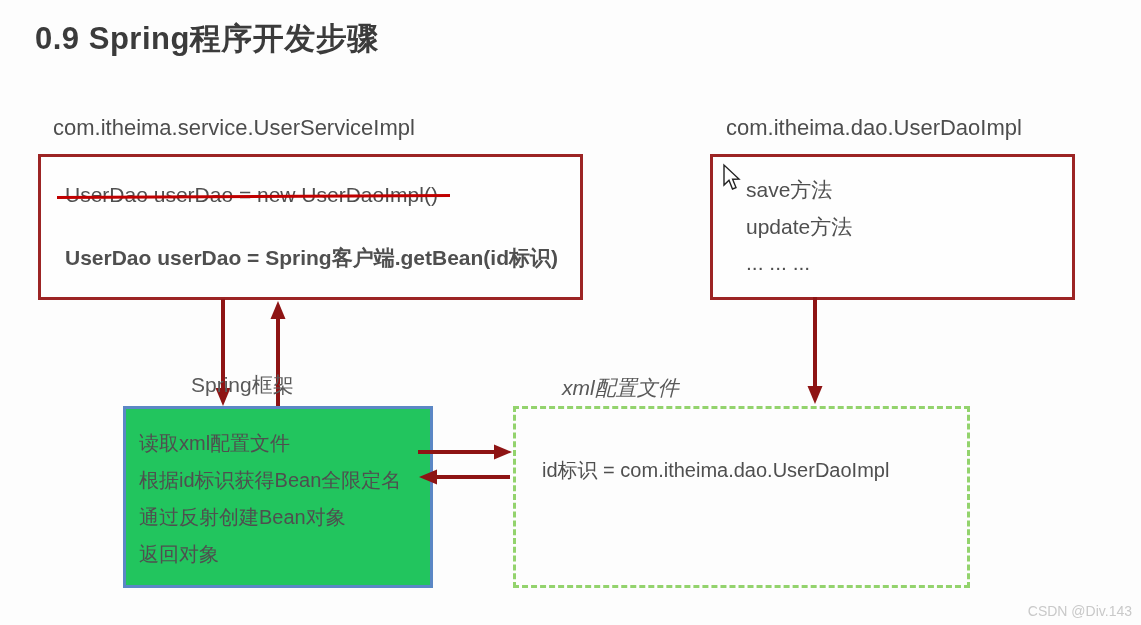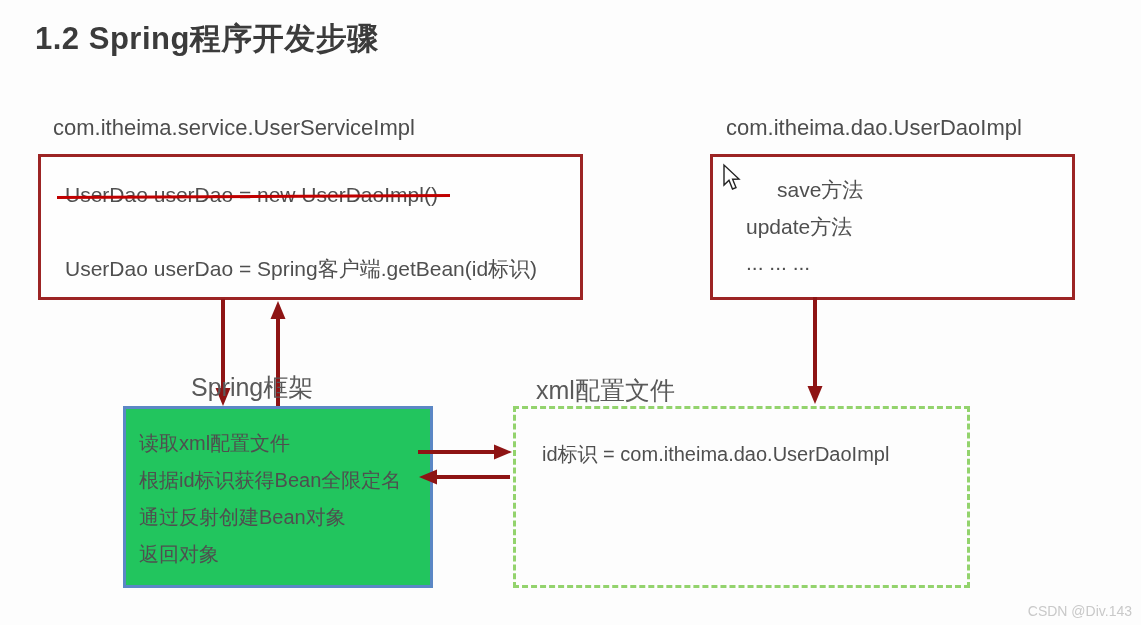--- a/index.html
+++ b/index.html
@@ -33,69 +33,69 @@
   .red-box{
     position:absolute;border:3px solid var(--red-border);
     background:#fefefe;z-index:2;
   }
   .service-box{left:38px;top:154px;width:539px;height:140px;}
   .dao-box{left:710px;top:154px;width:359px;height:140px;}
   .code-line{
     position:absolute;font-size:21px;color:var(--text);white-space:nowrap;
   }
   .svc-line1{left:24px;top:26px;text-decoration:underline;}
-  .svc-line2{left:24px;top:98px;}
+  .svc-line2{left:24px;top:87px;font-weight:bold;}
   .struck{position:relative;display:inline-block;}
   .struck::after{
     content:"";position:absolute;left:-8px;right:-12px;top:51%;
     height:3px;background:var(--strike-red);transform:rotate(-0.3deg);
   }
-  .dao-line1{left:33px;top:19px;margin-left:31px;}
+  .dao-line1{left:33px;top:19px;}
   .dao-line2{left:33px;top:56px;}
   .dao-line3{left:33px;top:94px;}
   .cursor-icon{position:absolute;left:8px;top:6px;z-index:6;}
   .flow-label{
-    position:absolute;font-size:25px;color:#595959;z-index:5;white-space:nowrap;
+    position:absolute;font-size:21px;color:#595959;z-index:5;white-space:nowrap;
   }
   .label-spring{left:191px;top:371px;}
-  .label-xml{left:536px;top:374px;}
+  .label-xml{left:562px;top:374px;font-style:italic;}
   .blue-box{
     position:absolute;left:107px;top:406px;width:304px;height:176px;
     border:3px solid var(--blue-border);background:#22c55e;z-index:2;margin-left:16px;
   }
   .blue-box .steps{
     position:absolute;left:13px;top:16px;
     font-size:20px;line-height:37px;color:var(--text);white-space:nowrap;
   }
   .green-box{
     position:absolute;left:513px;top:406px;width:451px;height:176px;
     border:3px dashed var(--green-border);background:transparent;z-index:2;
   }
   .green-entry{
-    position:absolute;left:26px;top:32px;
+    position:absolute;left:26px;top:48px;
     font-size:20px;color:var(--text);white-space:nowrap;
   }
   .arrow-layer{
     position:absolute;left:0;top:0;width:1141px;height:625px;
     z-index:3;pointer-events:none;
   }
   .arrow-layer line{stroke:var(--arrow-red);stroke-width:4;}
   .arrow-layer polygon{fill:var(--arrow-red);}
   .cursor-icon path{fill:#fff;stroke:#222;stroke-width:1.4;}
   .watermark{
     position:absolute;right:9px;bottom:6px;
     font-size:14px;color:var(--watermark);z-index:4;white-space:nowrap;
   }
 </style>
 </head>
 <body>
 
 <div class="canvas">
 
-  <div class="page-title">1.2 Spring程序开发步骤</div>
+  <div class="page-title">0.9 Spring程序开发步骤</div>
 
   <div class="box-label label-service">com.itheima.service.UserServiceImpl</div>
   <div class="box-label label-dao">com.itheima.dao.UserDaoImpl</div>
 
   <div class="red-box service-box">
     <div class="code-line svc-line1">
       <span class="struck">UserDao userDao = new UserDaoImpl()</span>
     </div>
     <div class="code-line svc-line2">UserDao userDao = Spring客户端.getBean(id标识)</div>
   </div>

